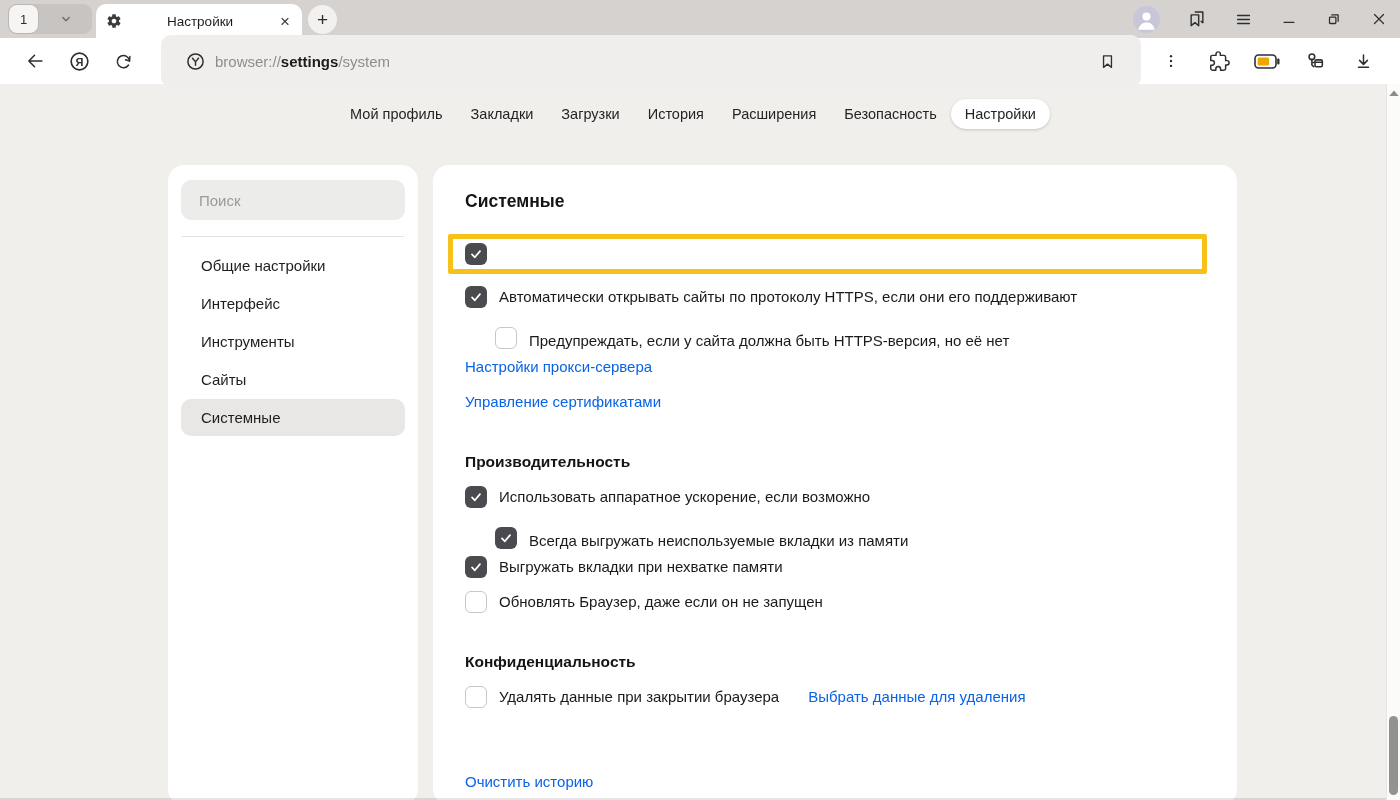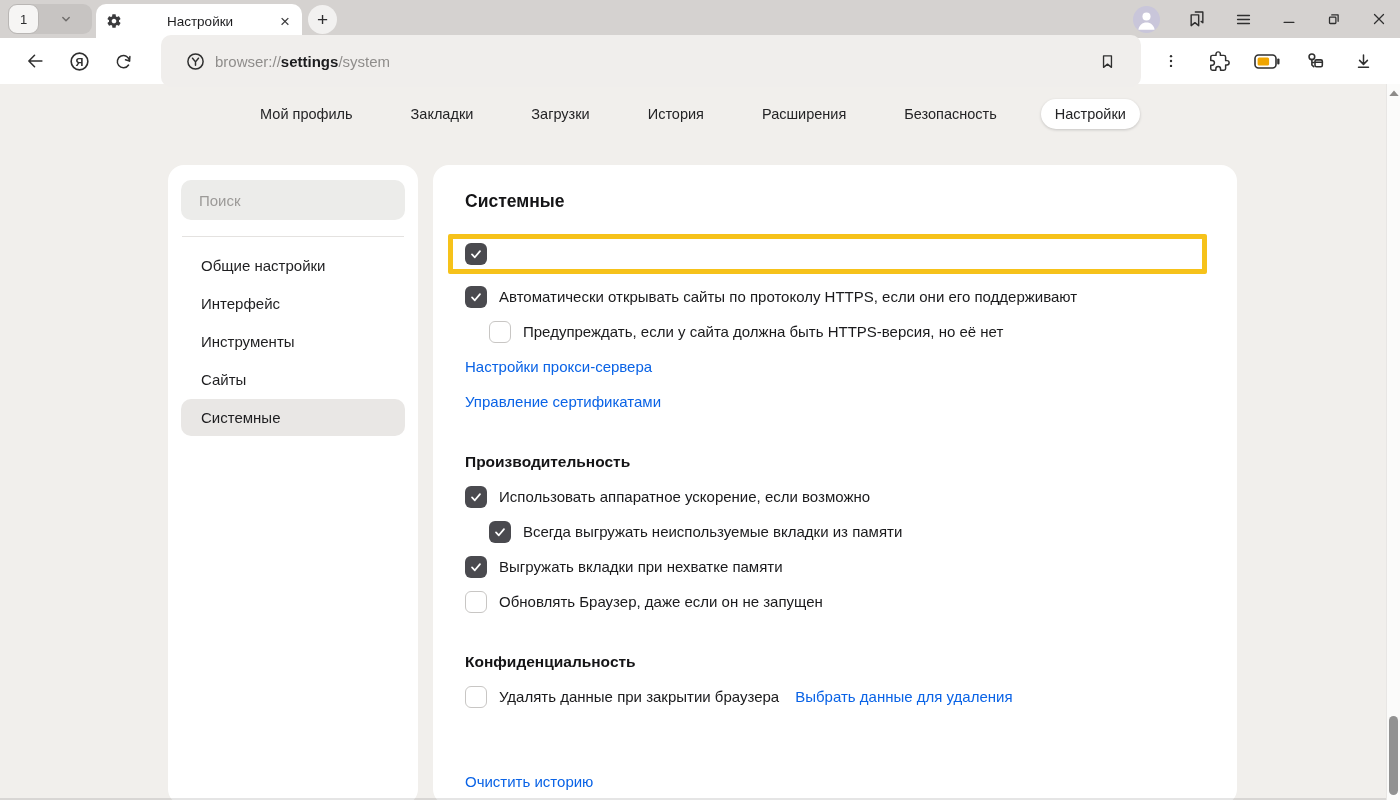--- a/index.html
+++ b/index.html
@@ -30,45 +30,45 @@
   .tbtn{width:44px;height:36px;display:flex;align-items:center;justify-content:center;cursor:pointer;flex:none;}
   .addressbar{flex:1;height:52px;background:#f0eeec;border-radius:10px;display:flex;align-items:center;padding:0 24px;margin-left:16px;}
   .url{margin-left:9px;font-size:15px;color:#8f8d8b;white-space:nowrap;}
   .url b{color:#1c1c1e;font-weight:700;}
   .addressbar .spacer{flex:1;}
   .bar-icons{display:flex;align-items:center;flex:none;margin-left:6px;}
   .bar-icons .tbtn{width:48px;}
 
   
   .page{position:absolute;top:84px;left:0;right:14px;bottom:0;}
-  .nav{display:flex;justify-content:center;align-items:center;gap:30px;padding-top:8px;height:52px;}
+  .nav{display:flex;justify-content:center;align-items:center;padding-top:8px;height:52px;}
   .nav-item{font-size:14.5px;color:#242426;padding:7px 14px;cursor:pointer;white-space:nowrap;}
   .nav-item.active{background:#fff;border-radius:17px;box-shadow:0 1px 3px rgba(0,0,0,.18);}
 
   .sidebar-card{position:absolute;left:168px;top:81px;width:250px;height:640px;background:#fff;border-radius:16px;padding:15px 13px;}
   .search{width:100%;height:40px;background:#ececea;border:none;outline:none;border-radius:10px;padding:0 18px;font-size:15px;color:#333;font-family:inherit;}
   .search::placeholder{color:#9c9a98;}
   .side-divider{height:1px;background:#e4e2e0;margin:16px 1px 10px;}
   .side-item{height:37px;display:flex;align-items:center;padding-left:20px;font-size:15px;color:#1e1e20;border-radius:10px;margin:1px 0;cursor:pointer;}
   .side-item.active{background:#e9e7e5;}
 
   .main-card{position:absolute;left:433px;top:81px;width:804px;height:640px;background:#fff;border-radius:16px;padding:26px 32px;}
   .h1{font-size:17.5px;font-weight:700;margin-bottom:22px;color:#141416;}
   .h2{font-size:15.5px;font-weight:700;color:#141416;margin:34px 0 8px;}
   .row{display:flex;align-items:center;min-height:35px;}
-  .row.indent{margin-left:24px;}
+  .row.indent{margin-left:30px;align-items:flex-end;}
   .cb{width:22px;height:22px;border-radius:6px;flex:none;background:#fff;border:1.5px solid #c8c6c4;display:flex;align-items:center;justify-content:center;cursor:pointer;}
   .cb.checked{background:var(--check_bg);border:none;}
   .cb svg{display:none;}
   .cb.checked svg{display:block;}
   .cb-label{margin-left:12px;font-size:15px;color:#1a1a1c;}
   .hl{border:5px solid var(--accent_yellow);border-radius:2px;margin-left:-17px;margin-right:-2px;padding:4px 8px 4px 12px;margin-bottom:5px;}
   .link{color:var(--link_blue);font-size:15px;cursor:pointer;}
   .link-row{min-height:35px;display:flex;align-items:center;}
-  .inline-link{margin-left:16px;}
+  .inline-link{margin-left:29px;}
   .clear-row{margin-top:50px;}
 
   
   .scrollbar{position:absolute;right:0;top:84px;bottom:0;width:14px;background:#fbfbfa;border-left:1px solid #e8e6e4;}
   .scroll-up{margin:5px auto 0;width:12px;height:8px;display:block;}
   .scroll-thumb{position:absolute;left:2px;width:9px;top:632px;height:79px;background:#929292;border-radius:5px;cursor:grab;}
   .window-edge{position:absolute;left:0;right:0;bottom:0;height:2px;background:rgba(0,0,0,.10);}
 
   svg{display:block;}
   .stroke{fill:none;stroke:#2f2f2f;stroke-width:1.7;stroke-linecap:round;stroke-linejoin:round;}

